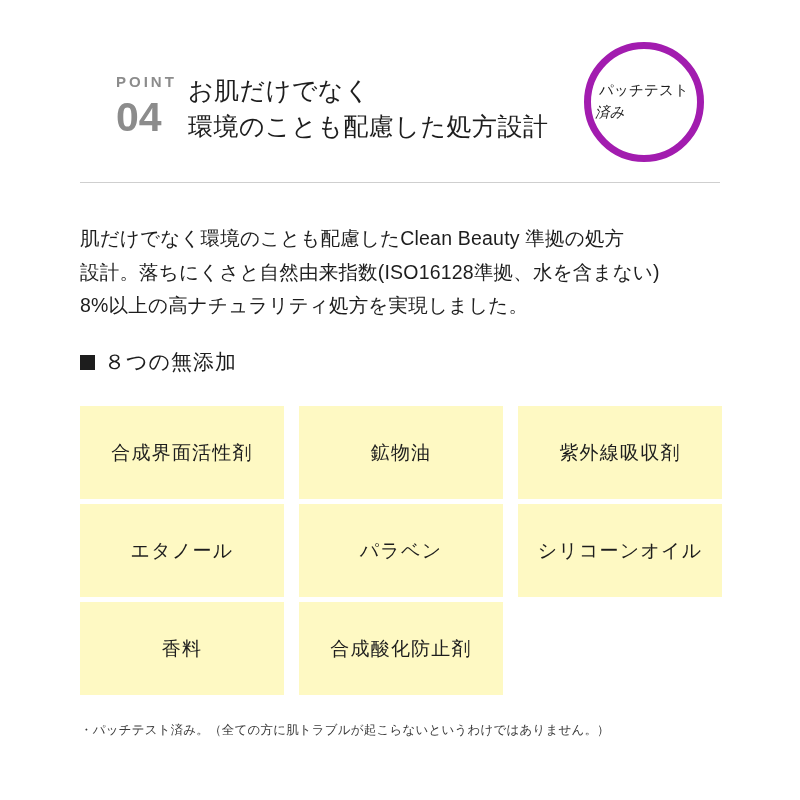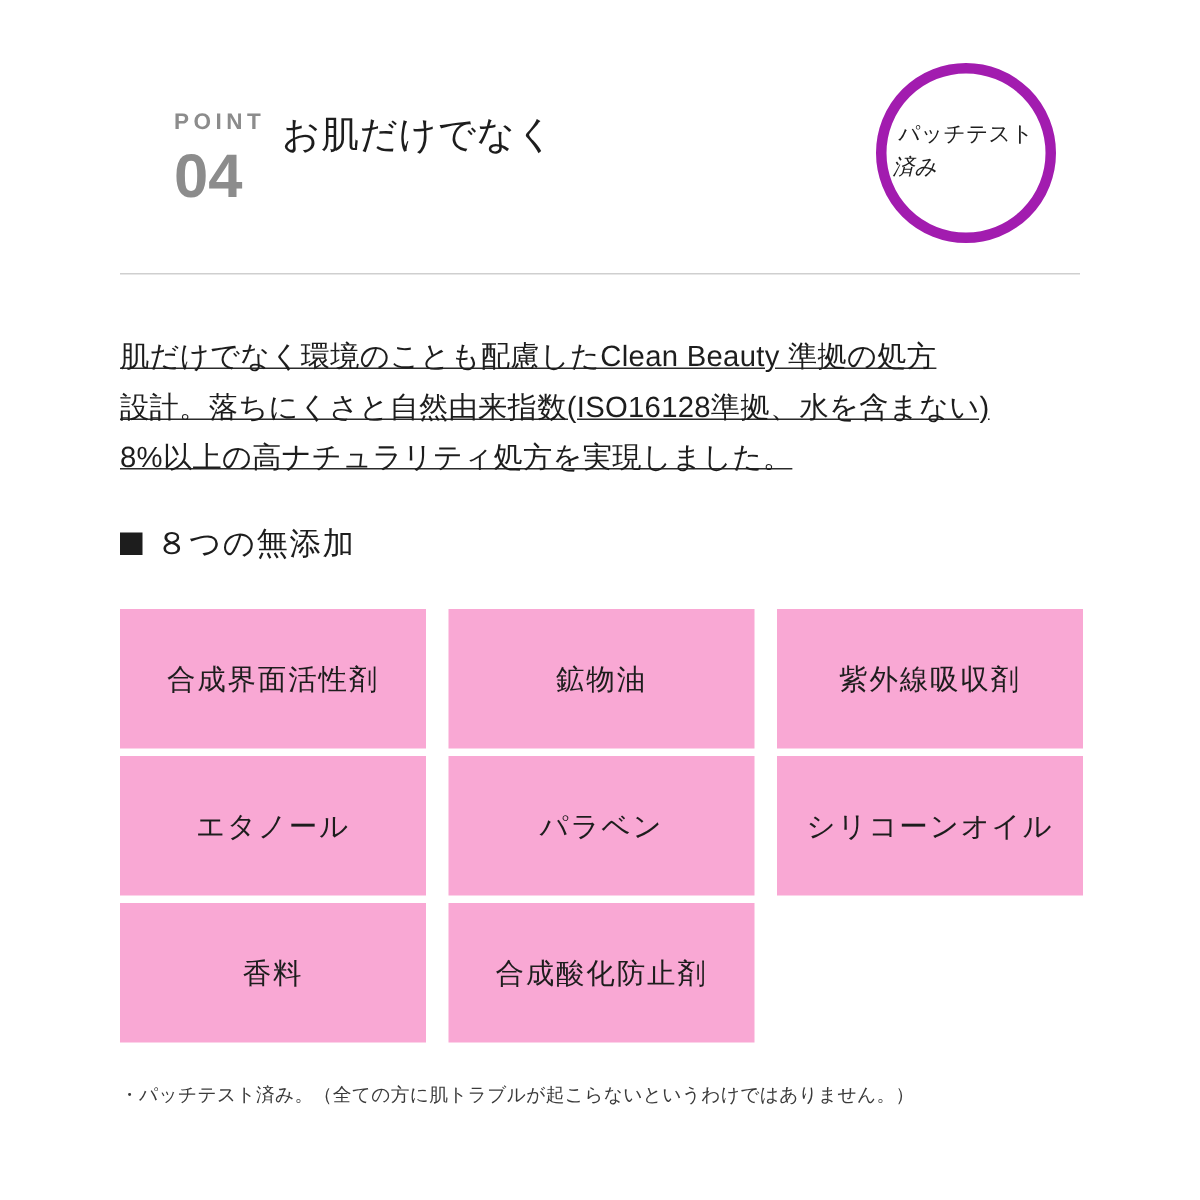--- a/index.html
+++ b/index.html
@@ -102,21 +102,20 @@
     height: 1px;
     background: #cfcfcf;
   }
 
   
   .body-copy {
     position: absolute;
     left: 80px;
     top: 222px;
     width: 660px;
-    text-decoration: underline;
   }
   .body-copy p {
     margin: 0;
     font-size: 19.5px;
     line-height: 1.72;
     color: #1d1d1d;
     letter-spacing: 0.2px;
     white-space: nowrap;
   }
 
@@ -146,21 +145,21 @@
     top: 406px;
     width: 642px;
     display: grid;
     grid-template-columns: repeat(3, 204px);
     grid-auto-rows: 93px;
     column-gap: 15px;
     row-gap: 5px;
   }
   .tile {
     position: relative;
-    background: #f9a8d4;
+    background: #fef9c3;
     display: flex;
     align-items: center;
     justify-content: center;
     overflow: hidden;
   }
   .tile-label {
     position: relative;
     z-index: 2;
     font-size: 19px;
     color: #1d1d1d;
@@ -185,20 +184,21 @@
 
 <div class="page">
 
   <div class="header">
     <div class="point-block">
       <div class="point-label">POINT</div>
       <div class="point-number">04</div>
     </div>
     <div class="title-block">
       <div class="title-line">お肌だけでなく</div>
+      <div class="title-line">環境のことも配慮した処方設計</div>
     </div>
     <div class="badge">
       <div class="badge-line">パッチテスト</div>
       <div class="badge-line second">済み</div>
     </div>
   </div>
 
   <div class="divider"></div>
 
   <div class="body-copy">

